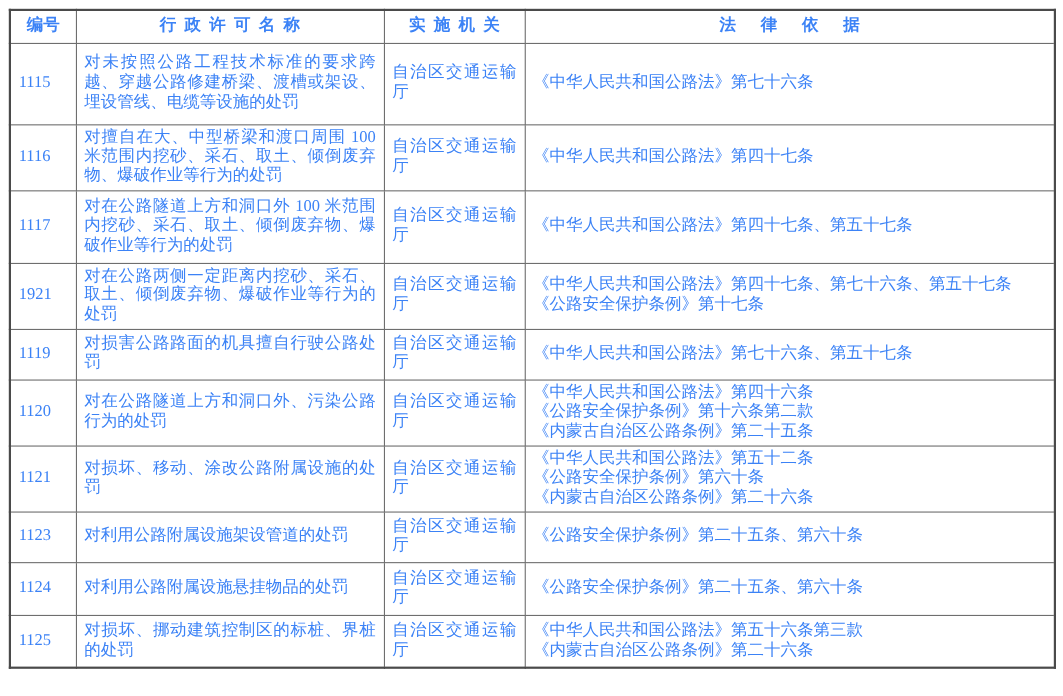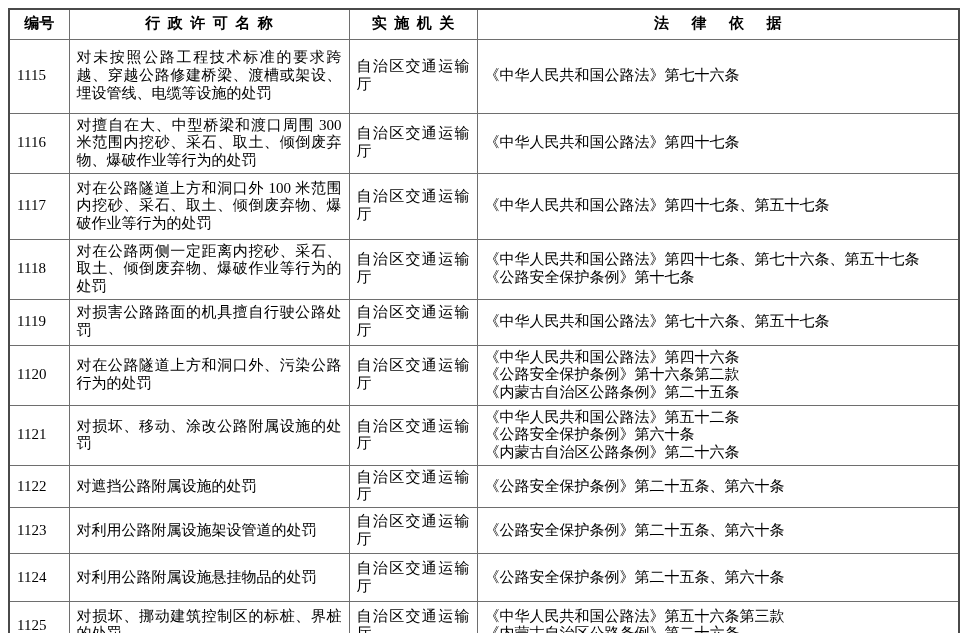--- a/index.html
+++ b/index.html
@@ -9,21 +9,21 @@
     width: 966px;
     height: 633px;
     overflow: hidden;
   }
   .page {
     box-sizing: border-box;
     width: 966px;
     height: 554px;
     padding: 8px;
     font-family: "Liberation Serif", "DejaVu Serif", serif;
-    color: #000000;
+    color: #3b82f6;
   }
   table.doc-table {
     border-collapse: collapse;
     width: 950px;
     table-layout: fixed;
     border: 2px solid #4a4a4a;
   }
   col.c-id     { width: 60px; }
   col.c-name   { width: 280px; }
   col.c-agency { width: 128px; }
@@ -80,36 +80,36 @@
       <tr style="height:74px;">
         <td class="cell-id">1115</td>
         <td class="cell-name">对未按照公路工程技术标准的要求跨越、穿越公路修建桥梁、渡槽或架设、埋设管线、电缆等设施的处罚</td>
         <td class="cell-agency">自治区交通运输厅</td>
         <td class="cell-legal">
           <div class="legal-line">《中华人民共和国公路法》第七十六条</div>
         </td>
       </tr>
       <tr style="height:58px;">
         <td class="cell-id">1116</td>
-        <td class="cell-name">对擅自在大、中型桥梁和渡口周围 300 米范围内挖砂、采石、取土、倾倒废弃物、爆破作业等行为的处罚</td>
+        <td class="cell-name">对擅自在大、中型桥梁和渡口周围 100 米范围内挖砂、采石、取土、倾倒废弃物、爆破作业等行为的处罚</td>
         <td class="cell-agency">自治区交通运输厅</td>
         <td class="cell-legal">
           <div class="legal-line">《中华人民共和国公路法》第四十七条</div>
         </td>
       </tr>
       <tr style="height:66px;">
         <td class="cell-id">1117</td>
         <td class="cell-name">对在公路隧道上方和洞口外 100 米范围内挖砂、采石、取土、倾倒废弃物、爆破作业等行为的处罚</td>
         <td class="cell-agency">自治区交通运输厅</td>
         <td class="cell-legal">
           <div class="legal-line">《中华人民共和国公路法》第四十七条、第五十七条</div>
         </td>
       </tr>
       <tr style="height:44px;">
-        <td class="cell-id">1118</td>
+        <td class="cell-id">1921</td>
         <td class="cell-name">对在公路两侧一定距离内挖砂、采石、取土、倾倒废弃物、爆破作业等行为的处罚</td>
         <td class="cell-agency">自治区交通运输厅</td>
         <td class="cell-legal">
           <div class="legal-line">《中华人民共和国公路法》第四十七条、第七十六条、第五十七条</div>
           <div class="legal-line">《公路安全保护条例》第十七条</div>
         </td>
       </tr>
       <tr style="height:46px;margin-left:47px;">
         <td class="cell-id">1119</td>
         <td class="cell-name">对损害公路路面的机具擅自行驶公路处罚</td>
@@ -131,28 +131,20 @@
       <tr style="height:58px;">
         <td class="cell-id">1121</td>
         <td class="cell-name">对损坏、移动、涂改公路附属设施的处罚</td>
         <td class="cell-agency">自治区交通运输厅</td>
         <td class="cell-legal">
           <div class="legal-line">《中华人民共和国公路法》第五十二条</div>
           <div class="legal-line">《公路安全保护条例》第六十条</div>
           <div class="legal-line">《内蒙古自治区公路条例》第二十六条</div>
         </td>
       </tr>
-      <tr style="height:40px;">
-        <td class="cell-id">1122</td>
-        <td class="cell-name">对遮挡公路附属设施的处罚</td>
-        <td class="cell-agency">自治区交通运输厅</td>
-        <td class="cell-legal">
-          <div class="legal-line">《公路安全保护条例》第二十五条、第六十条</div>
-        </td>
-      </tr>
       <tr style="height:46px;">
         <td class="cell-id">1123</td>
         <td class="cell-name">对利用公路附属设施架设管道的处罚</td>
         <td class="cell-agency">自治区交通运输厅</td>
         <td class="cell-legal">
           <div class="legal-line">《公路安全保护条例》第二十五条、第六十条</div>
         </td>
       </tr>
       <tr style="height:48px;">
         <td class="cell-id">1124</td>

